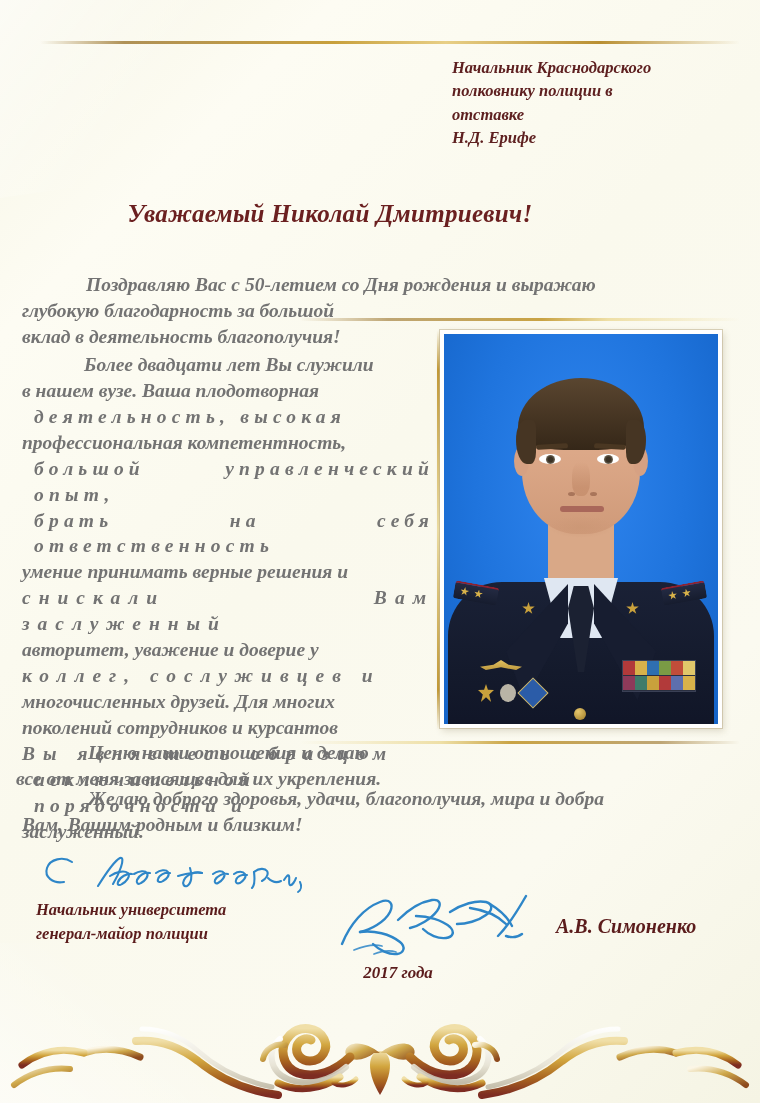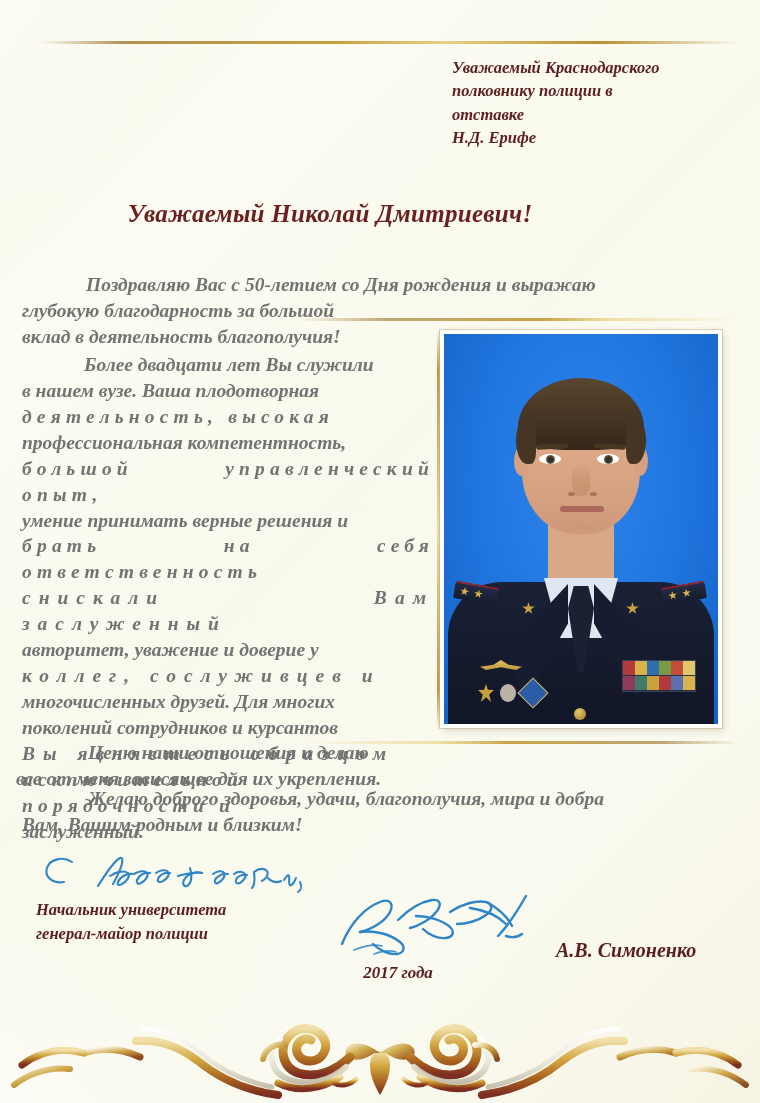--- a/index.html
+++ b/index.html
@@ -76,21 +76,21 @@
     position:absolute;
     font-style:italic;font-weight:bold;
     color:#737373;
     font-size:19.5px;line-height:1.33;
   }
   #para-intro{left:22px;top:272px;width:718px;text-align:justify;}
   #para-intro .ind{display:inline-block;width:64px;}
 
   #col-left{left:22px;top:352px;width:412px;text-align:justify;}
   #col-left .ind{display:inline-block;width:62px;}
-  .spaced{letter-spacing:5.2px;}
+  .spaced{letter-spacing:5.2px;margin-left:12px;}
   .spaced-wide{letter-spacing:8px;}
 
   #para-value{left:16px;top:740px;width:520px;text-align:justify;}
   #para-value .ind{display:inline-block;width:72px;}
   #para-wish{left:22px;top:786px;width:718px;text-align:justify;}
   #para-wish .ind{display:inline-block;width:66px;}
 
   .line{display:block;}
 
   
@@ -183,21 +183,21 @@
   #sig-regards{position:absolute;left:38px;top:852px;width:330px;height:48px;}
   #sig-name{position:absolute;left:330px;top:890px;width:250px;height:70px;}
 
   
   #signer-title{
     position:absolute;left:36px;top:898px;width:330px;
     font-style:italic;font-weight:bold;font-size:16.5px;line-height:1.45;color:#5b1c1c;
   }
   #signer-name{
     position:absolute;left:556px;top:915px;
-    font-style:italic;font-weight:bold;font-size:20px;color:#5b1c1c;white-space:nowrap;margin-top:24px;
+    font-style:italic;font-weight:bold;font-size:20px;color:#5b1c1c;white-space:nowrap;
   }
 
   
   #date{
     position:absolute;left:318px;top:962px;width:160px;text-align:center;
     font-style:italic;font-weight:bold;font-size:17px;line-height:1.3;color:#5b1c1c;
   }
 
   
   #ornament{position:absolute;left:0;bottom:0;width:760px;height:120px;}
@@ -205,21 +205,21 @@
 </head>
 <body>
 
 <div class="paper"></div>
 <div class="sheen"></div>
 <div class="sheen2"></div>
 
 <div class="rule" id="rule-top"></div>
 
 <div id="addressee">
-  <div>Уважаемый Краснодарского</div>
+  <div>Начальник Краснодарского</div>
   <div>полковнику полиции в</div>
   <div>отставке</div>
   <div>Н.Д. Ерифе</div>
 </div>
 
 <div id="salutation">Уважаемый Николай Дмитриевич!</div>
 
 <div class="bodytext" id="para-intro">
   <span class="ind"></span><span>Поздравляю Вас с 50-летием со Дня рождения и выражаю</span>
   <span class="line">глубокую благодарность за большой</span>
@@ -228,22 +228,22 @@
 
 <div class="rule" id="rule-mid"></div>
 <div id="rule-vert"></div>
 
 <div class="bodytext" id="col-left">
   <span class="ind"></span><span>Более двадцати лет Вы служили</span>
   <span class="line">в нашем вузе. Ваша плодотворная</span>
   <span class="line spaced">деятельность, высокая</span>
   <span class="line">профессиональная компетентность,</span>
   <span class="line spaced">большой управленческий опыт,</span>
+  <span class="line spaced">брать на себя ответственность</span>
   <span class="line">умение принимать верные решения и</span>
-  <span class="line spaced">брать на себя ответственность</span>
   <span class="line spaced-wide">снискали Вам заслуженный</span>
   <span class="line">авторитет, уважение и доверие у</span>
   <span class="line spaced-wide">коллег, сослуживцев и</span>
   <span class="line">многочисленных друзей. Для многих</span>
   <span class="line">поколений сотрудников и курсантов</span>
   <span class="line spaced-wide">Вы являетесь образцом</span>
   <span class="line spaced">исключительной порядочности и</span>
   <span class="line">заслуженный.</span>
 </div>
 

